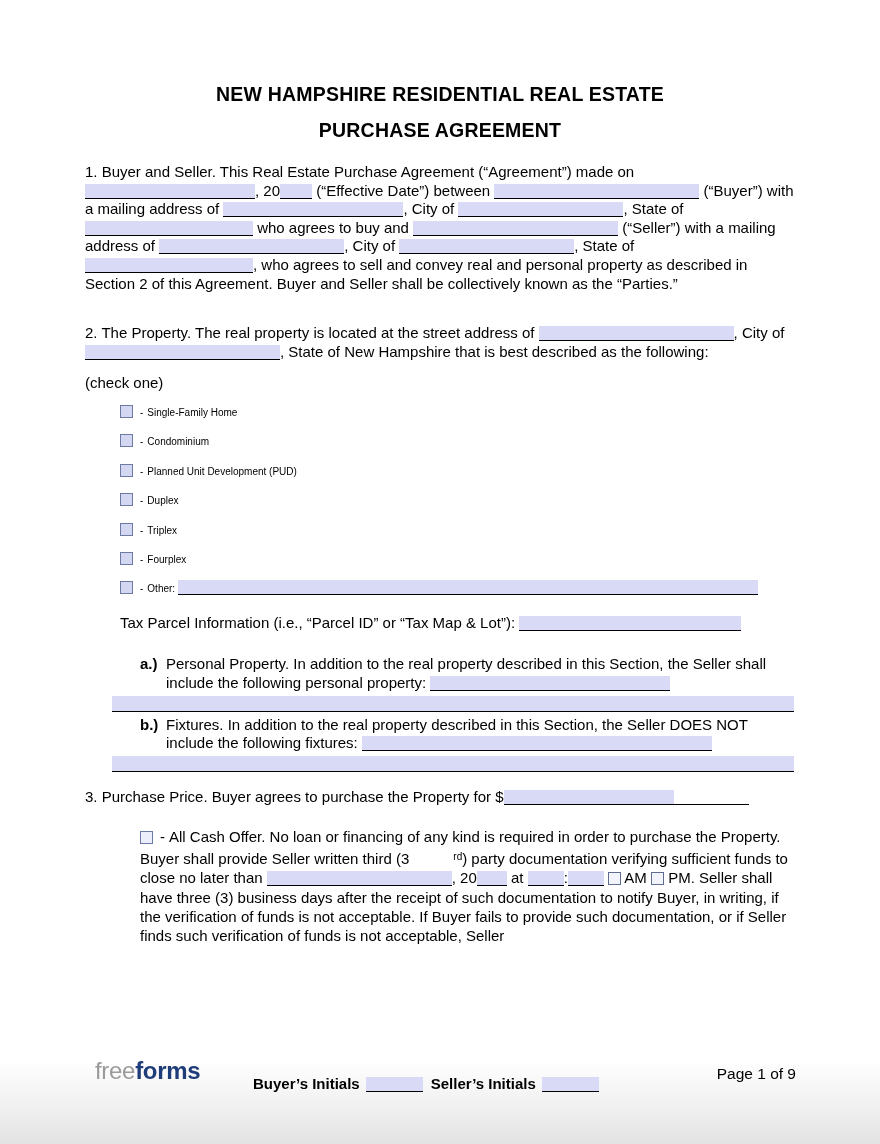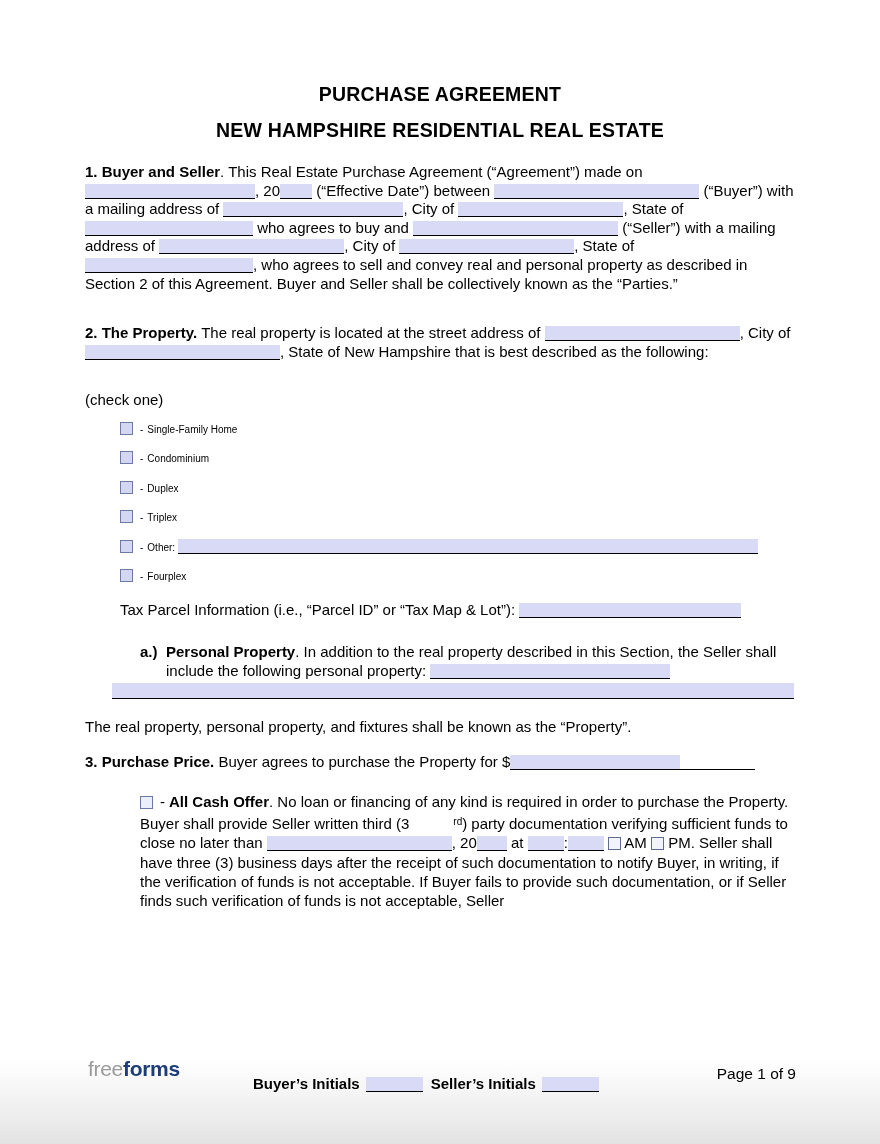--- a/index.html
+++ b/index.html
@@ -5,90 +5,91 @@
   * { margin:0; padding:0; box-sizing:border-box; }
   html,body { background:#fff; }
   body { font-family:"Liberation Sans","DejaVu Sans",sans-serif; color:#000; }
   .page {
     position:relative; width:880px; height:1144px; overflow:hidden;
     background:linear-gradient(to bottom, #ffffff 0px, #ffffff 1060px, #ececec 1120px, #e2e2e2 1144px);
   }
   .content { padding:0 85px; }
   .doc-title { margin-top:76px; text-align:center; font-weight:bold; font-size:19.5px; line-height:36px; letter-spacing:0.2px; }
   .para { font-size:15px; line-height:18.6px; }
-  b { font-weight:bold;margin-top:16px; }
+  b { font-weight:normal;margin-top:16px; }
 
   
   .f { display:inline-block; height:15px; background:#d9daf5; border-bottom:1.4px solid #000; vertical-align:-3px; }
   .fx { display:inline-block; height:15px; width:75px; border-bottom:1.4px solid #000; vertical-align:-3px; }
   .w30{width:30px}.w32{width:32px}.w36{width:36px}.w57{width:57px}
   .w165{width:165px}.w168{width:168px}.w170{width:170px}.w175{width:175px}
   .w180{width:180px}.w185{width:185px}.w195{width:195px}.w205{width:205px}
   .w222{width:222px}.w240{width:240px}.w350{width:350px}.w580{width:580px}
 
   
   .cb { display:inline-block; width:13px; height:13px; background:#d3d7f1; border:1px solid #6d7aa3; vertical-align:-2px; margin-right:7px; }
   .cb2 { display:inline-block; width:13px; height:13px; background:#f2f3fb; border:1px solid #5f6c92; vertical-align:-2px; }
   .dash { margin-right:4px; }
 
   .s1 { margin-top:15px; }
   .s2 { margin-top:31px; }
-  .checkone { margin-top:30px; }
+  .checkone { margin-top:13px; }
   .opt-list { margin-top:11px; margin-left:35px; }
   .opt { margin-bottom:10.8px; font-size:10px; line-height:18.6px; }
   .tax-line { margin-top:15px; margin-left:35px; }
   .sub { margin-top:23px; margin-left:81px; text-indent:-26px; }
   .sub .num { display:inline-block; width:26px; text-indent:0; font-weight:bold; }
   .bar { height:16px; background:#d9daf5; border-bottom:1.4px solid #000; margin:3px 0 0 -54px; width:682px; }
   .sub .bar { text-indent:0; }
   .note { margin-top:19px; }
   .s3 { margin-top:16px; }
   .cash { margin-top:21px; margin-left:55px; line-height:19.4px; }
   sup { font-size:10px; vertical-align:4px;padding-left:44px; }
 
   
-  .logo { position:absolute; left:88px; top:1057px; font-size:21px; letter-spacing:-0.3px;text-align:right; }
+  .logo { position:absolute; left:95px; top:1057px; font-size:24px; letter-spacing:-0.3px;text-align:right; }
   .logo .free { color:#9a9a9a; font-weight:500; }
   .logo .forms { color:#1d3c78; font-weight:bold; }
   .initials { position:absolute; left:253px; top:1075px; font-size:15px; font-weight:bold;text-align:center; }
   .initials .f { margin:0 8px 0 6px; }
   .pageno { position:absolute; right:84px; top:1065px; font-size:15.5px; }
 </style>
 </head>
 <body>
 
 <div class="page">
   <div class="content">
 
     <div class="doc-title">
+      <div>NEW HAMPSHIRE RESIDENTIAL REAL ESTATE</div>
       <div>PURCHASE AGREEMENT</div>
-      <div>NEW HAMPSHIRE RESIDENTIAL REAL ESTATE</div>
     </div>
 
     <p class="para s1"><b>1. Buyer and Seller</b><span>. This Real Estate Purchase Agreement (“Agreement”) made on </span><span class="f w170"></span><span>, 20</span><span class="f w32"></span><span> (“Effective Date”) between </span><span class="f w205"></span><span> (“Buyer”) with a mailing address of </span><span class="f w180"></span><span>, City of </span><span class="f w165"></span><span>, State of </span><span class="f w168"></span><span> who agrees to buy and </span><span class="f w205"></span><span> (“Seller”) with a mailing address of </span><span class="f w185"></span><span>, City of </span><span class="f w175"></span><span>, State of </span><span class="f w168"></span><span>, who agrees to sell and convey real and personal property as described in Section 2 of this Agreement. Buyer and Seller shall be collectively known as the “Parties.”</span></p>
 
     <p class="para s2"><b>2. The Property.</b><span> The real property is located at the street address of </span><span class="f w195"></span><span>, City of </span><span class="f w195"></span><span>, State of New Hampshire that is best described as the following:</span></p>
 
     <p class="para checkone">(check one)</p>
 
     <div class="opt-list">
       <div class="opt"><span class="cb"></span><span class="dash">-</span><span>Single-Family Home</span></div>
       <div class="opt"><span class="cb"></span><span class="dash">-</span><span>Condominium</span></div>
+      <div class="opt"><span class="cb"></span><span class="dash">-</span><span>Planned Unit Development (PUD)</span></div>
       <div class="opt"><span class="cb"></span><span class="dash">-</span><span>Duplex</span></div>
       <div class="opt"><span class="cb"></span><span class="dash">-</span><span>Triplex</span></div>
+      <div class="opt"><span class="cb"></span><span class="dash">-</span><span>Fourplex</span></div>
       <div class="opt"><span class="cb"></span><span class="dash">-</span><span>Other:</span> <span class="f w580"></span></div>
-      <div class="opt"><span class="cb"></span><span class="dash">-</span><span>Fourplex</span></div>
     </div>
 
     <p class="para tax-line"><span>Tax Parcel Information (i.e., “Parcel ID” or “Tax Map &amp; Lot”): </span><span class="f w222"></span></p>
 
     <div class="para sub"><span class="num">a.)</span><b>Personal Property</b><span>. In addition to the real property described in this Section, the Seller shall include the following personal property: </span><span class="f w240"></span><div class="bar"></div></div>
 
+    <div class="para sub" style="margin-top:4px;"><span class="num">b.)</span><b>Fixtures</b><span>. In addition to the real property described in this Section, the Seller DOES NOT include the following fixtures: </span><span class="f w350"></span><div class="bar"></div></div>
 
-    <p class="para note">The real property, personal property, and fixtures shall be known as the “Property”.</p>
 
     <div class="para s3">
       <div style="white-space:nowrap;"><b>3. Purchase Price.</b><span> Buyer agrees to purchase the Property for $</span><span class="f w170"></span><span class="fx"></span></div>
     </div>
 
     <div class="para cash"><span class="cb" style="background:#eceefb;"></span><span class="dash">-</span><b>All Cash Offer</b><span>. No loan or financing of any kind is required in order to purchase the Property. Buyer shall provide Seller written third (3</span><sup>rd</sup><span>) party documentation verifying sufficient funds to close no later than </span><span class="f w185"></span><span>, 20</span><span class="f w30"></span><span> at </span><span class="f w36"></span><span>:</span><span class="f w36"></span>&nbsp;<span class="cb2"></span><span> AM </span><span class="cb2"></span><span> PM. Seller shall have three (3) business days after the receipt of such documentation to notify Buyer, in writing, if the verification of funds is not acceptable. If Buyer fails to provide such documentation, or if Seller finds such verification of funds is not acceptable, Seller</span></div>
 
   </div>
 
   <div class="logo"><span class="free">free</span><span class="forms">forms</span></div>

